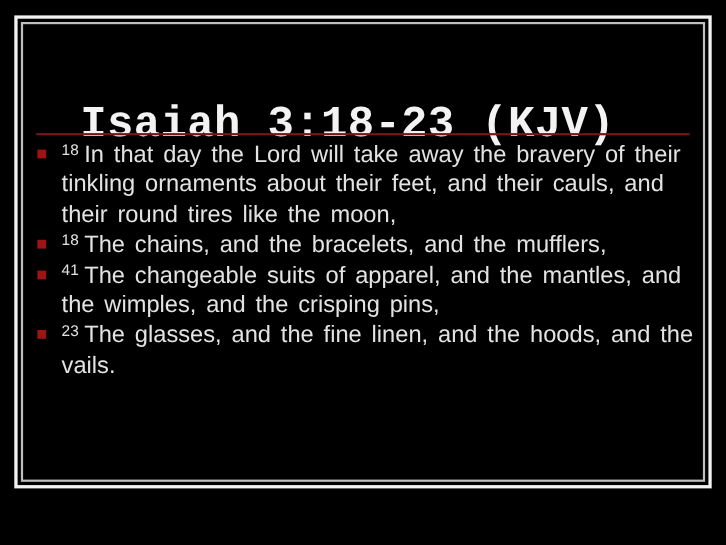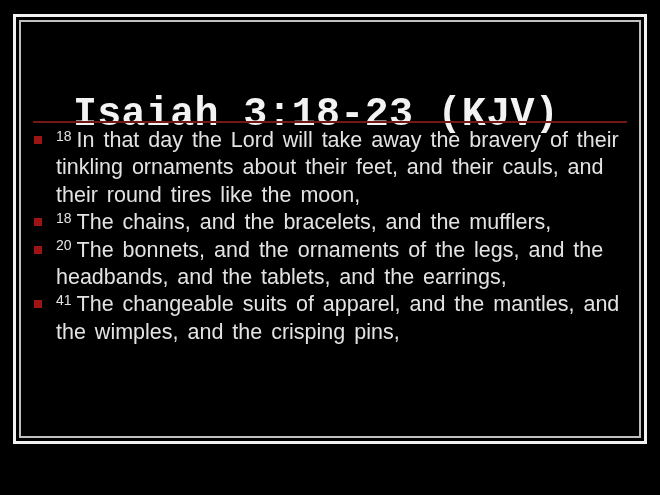--- a/index.html
+++ b/index.html
@@ -102,19 +102,19 @@
   <li class="verse">
     <span class="bullet"></span>
     <sup>18</sup><span>In that day the Lord will take away the bravery of their tinkling ornaments about their feet, and their cauls, and their round tires like the moon,</span>
   </li>
   <li class="verse">
     <span class="bullet"></span>
     <sup>18</sup><span>The chains, and the bracelets, and the mufflers,</span>
   </li>
   <li class="verse">
     <span class="bullet"></span>
-    <sup>20</sup><span>The bonnets, and the ornaments of the legs, and the headbands, and the tablets, and the earrings,</span>
+    <sup>41</sup><span>The changeable suits of apparel, and the mantles, and the wimples, and the crisping pins,</span>
   </li>
   <li class="verse">
     <span class="bullet"></span>
-    <sup>41</sup><span>The changeable suits of apparel, and the mantles, and the wimples, and the crisping pins,</span>
+    <sup>23</sup><span>The glasses, and the fine linen, and the hoods, and the vails.</span>
   </li>
 </ul>
 
 </body></html>

